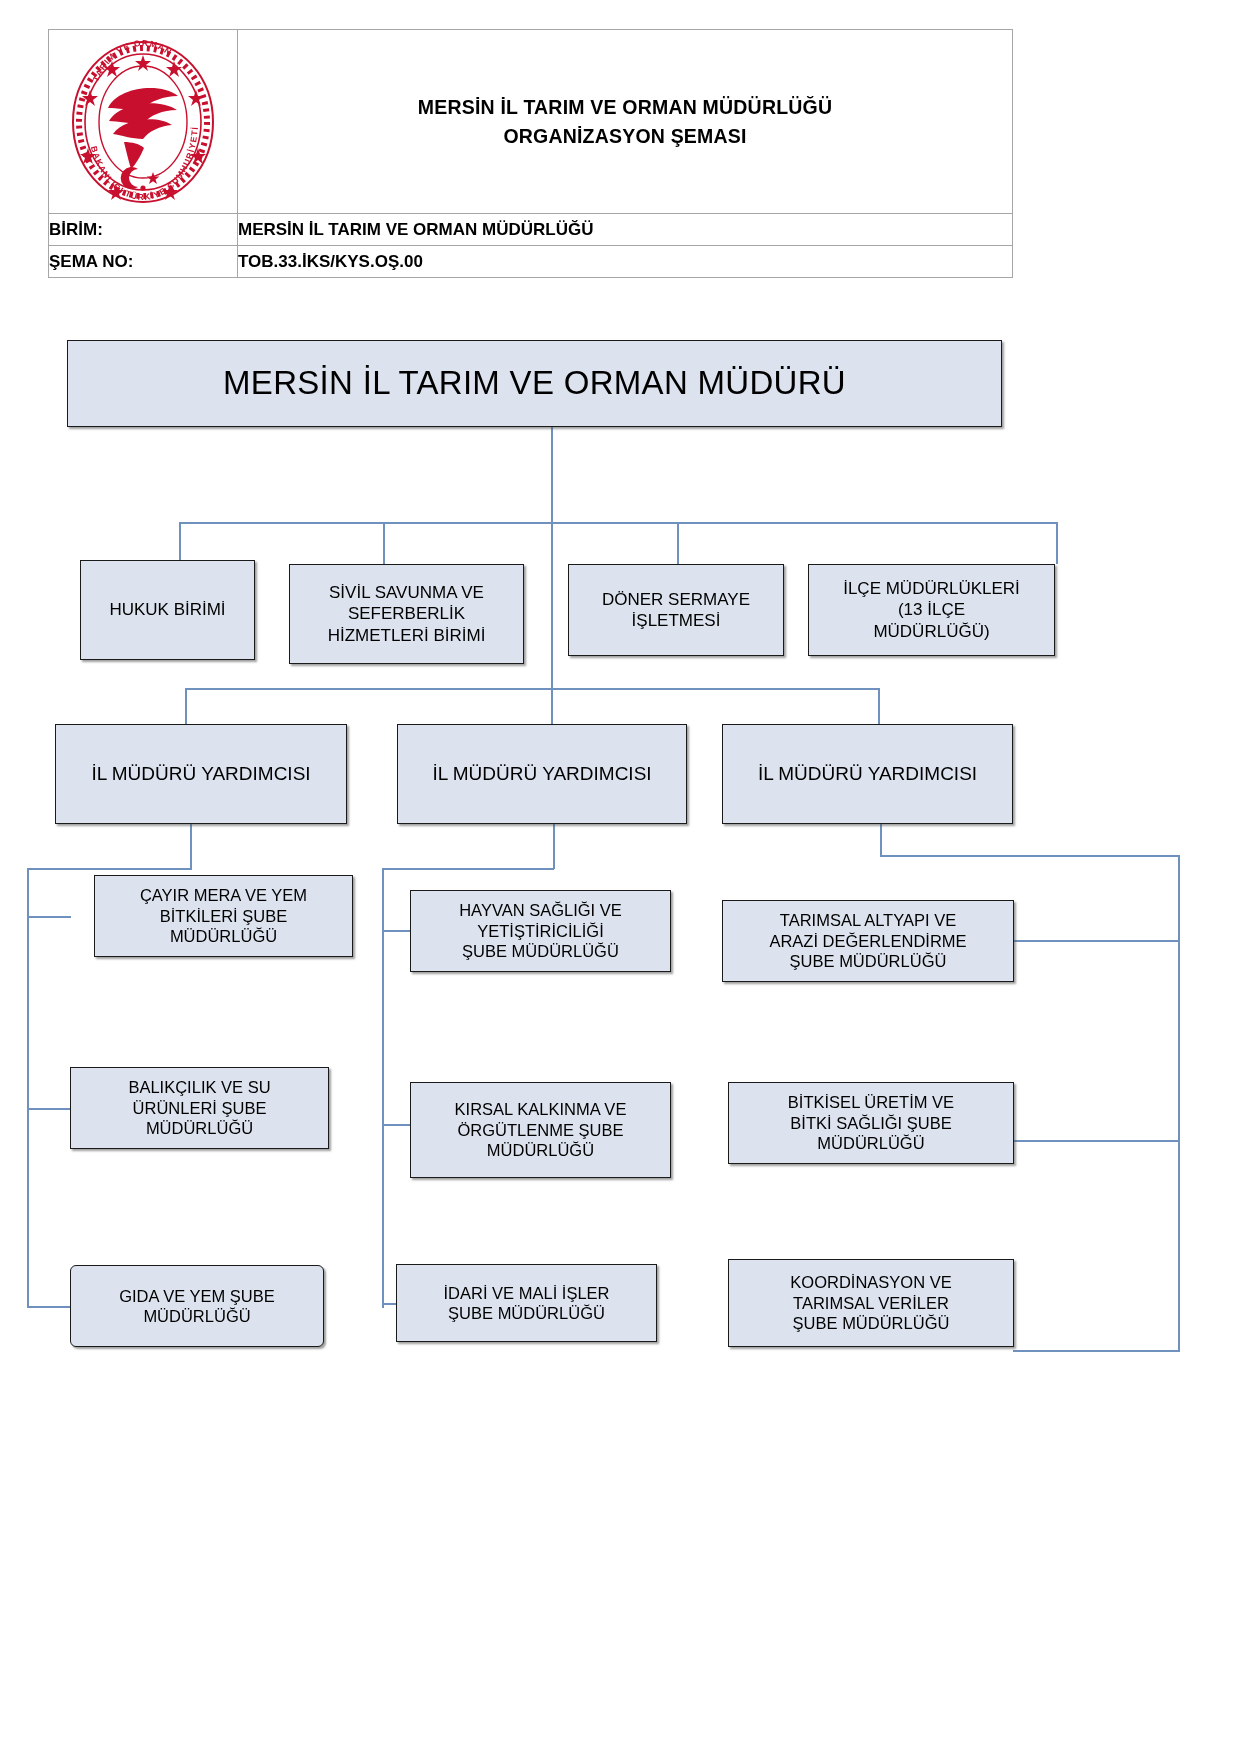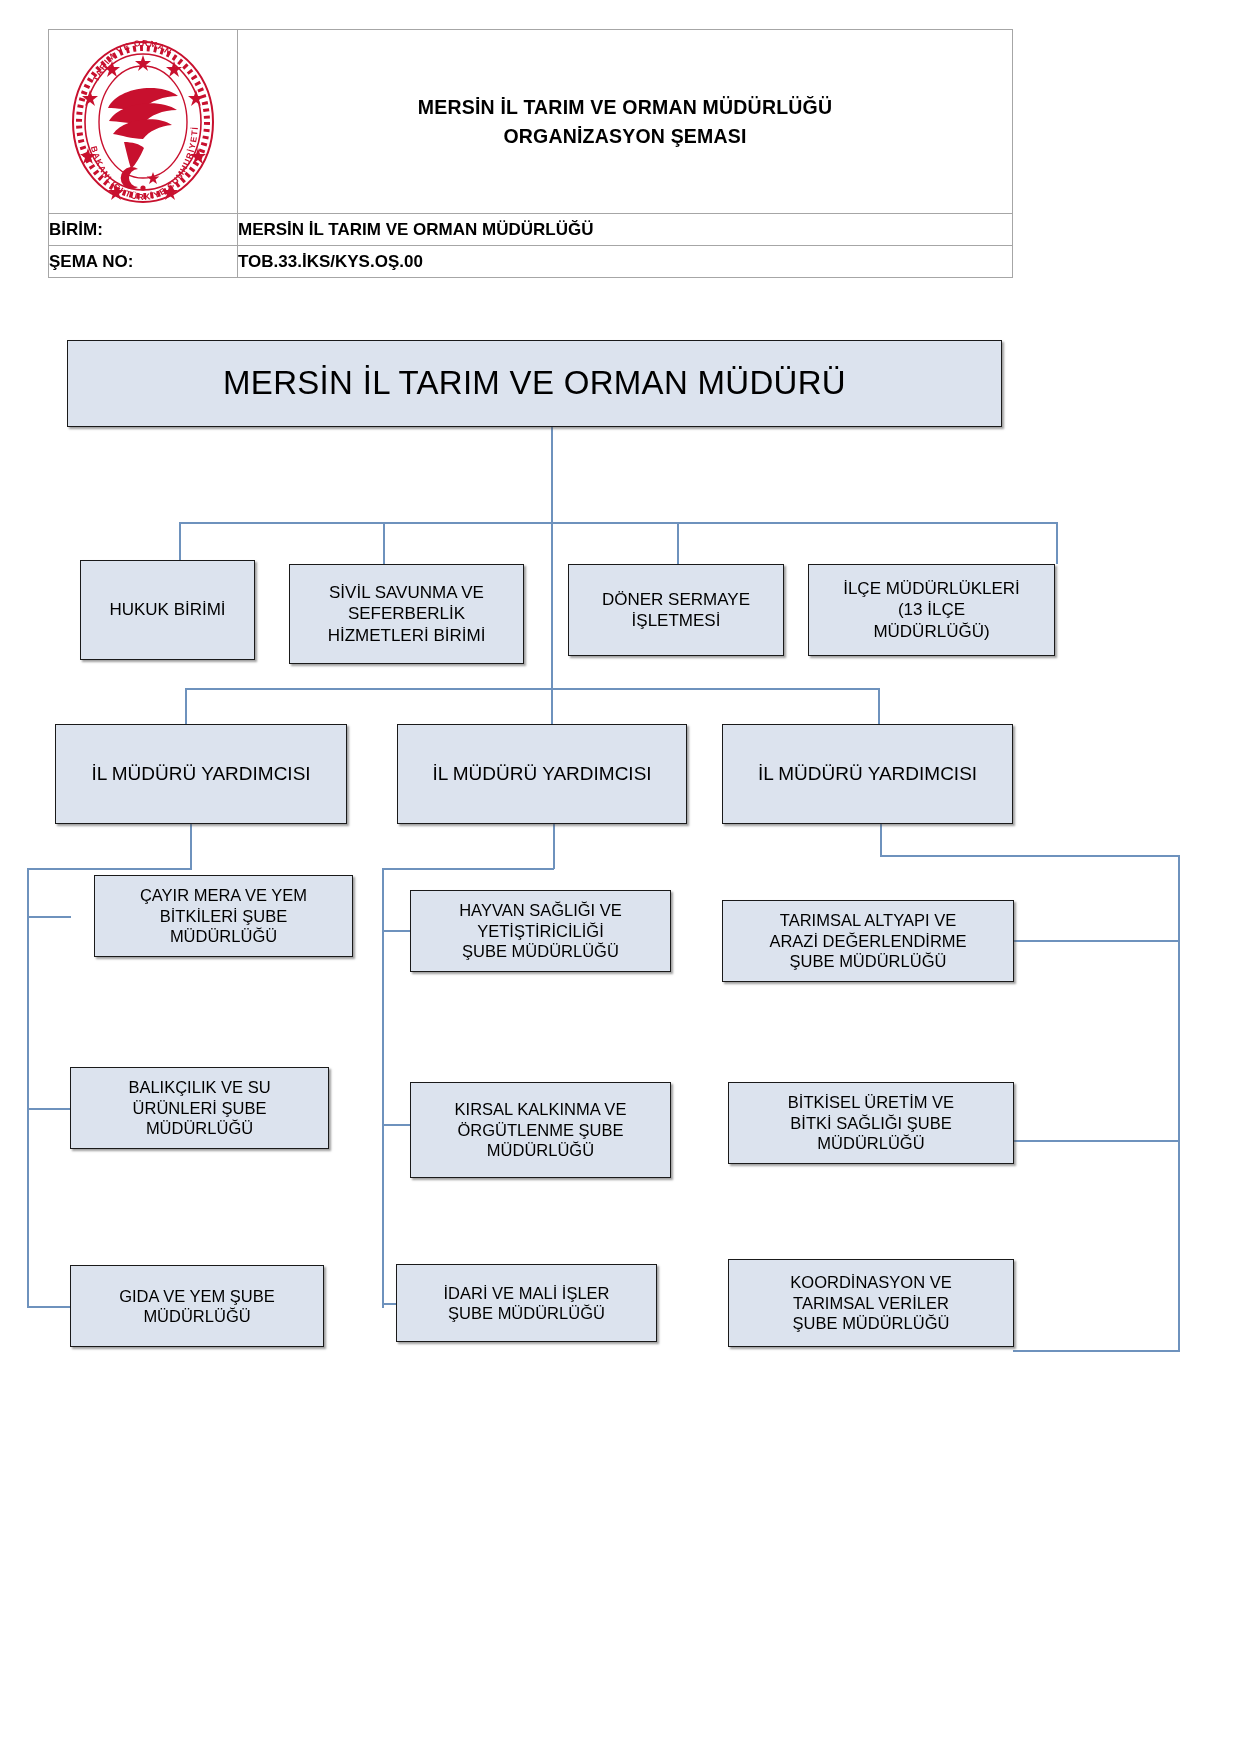--- a/index.html
+++ b/index.html
@@ -240,21 +240,21 @@
     <div class="node deputy" style="left:55px; top:724px; width:292px; height:100px;">İL MÜDÜRÜ YARDIMCISI</div>
     <div class="node deputy" style="left:397px; top:724px; width:290px; height:100px;">İL MÜDÜRÜ YARDIMCISI</div>
     <div class="node deputy" style="left:722px; top:724px; width:291px; height:100px;">İL MÜDÜRÜ YARDIMCISI</div>
 
     <div class="node" style="left:70px; top:875px; width:259px; height:82px;margin-left:24px;">ÇAYIR MERA VE YEM
 BİTKİLERİ ŞUBE
 MÜDÜRLÜĞÜ</div>
     <div class="node" style="left:70px; top:1067px; width:259px; height:82px;">BALIKÇILIK VE SU
 ÜRÜNLERİ ŞUBE
 MÜDÜRLÜĞÜ</div>
-    <div class="node" style="left:70px; top:1265px; width:254px; height:82px;">GIDA VE YEM ŞUBE
+    <div class="node" style="left:70px; top:1265px; width:254px; height:82px;border-radius:6px;">GIDA VE YEM ŞUBE
 MÜDÜRLÜĞÜ</div>
 
     <div class="node" style="left:410px; top:890px; width:261px; height:82px;">HAYVAN SAĞLIĞI VE
 YETİŞTİRİCİLİĞİ
 ŞUBE MÜDÜRLÜĞÜ</div>
     <div class="node" style="left:410px; top:1082px; width:261px; height:96px;">KIRSAL KALKINMA VE
 ÖRGÜTLENME ŞUBE
 MÜDÜRLÜĞÜ</div>
     <div class="node" style="left:396px; top:1264px; width:261px; height:78px;">İDARİ VE MALİ İŞLER
 ŞUBE MÜDÜRLÜĞÜ</div>

